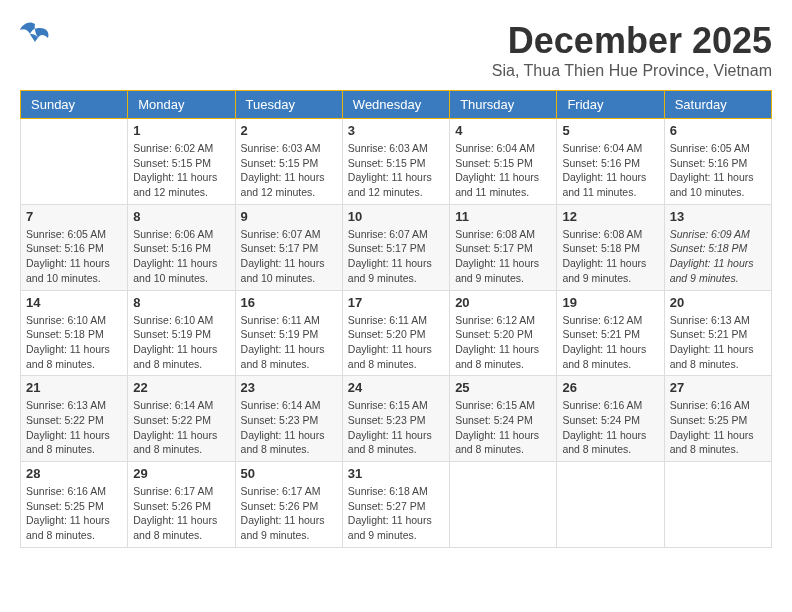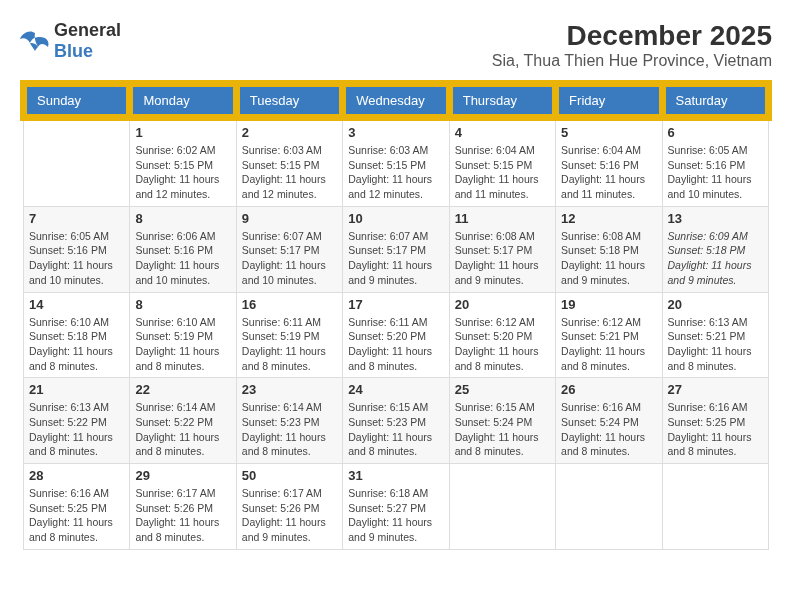--- a/index.html
+++ b/index.html
@@ -32,41 +32,41 @@
       color: #3a7bbf;
     }
     .logo-bird {
       width: 30px;
       height: 24px;
     }
     .title-block {
       text-align: right;
     }
     .month-title {
-      font-size: 28px;
+      font-size: 36px;
       font-weight: bold;
       color: #333;
     }
     .location-title {
       font-size: 16px;
       color: #555;
     }
     .calendar {
       width: 100%;
       border-collapse: collapse;
       font-size: 11px;
     }
     .calendar th {
       background-color: #3a7bbf;
       color: #fff;
       text-align: left;
       padding: 6px 10px;
       font-size: 13px;
       font-weight: normal;
-      border: 7px solid #eab308;
+      border: 1px solid #eab308;
     }
     .calendar td {
       border: 1px solid #ddd;
       vertical-align: top;
       padding: 4px 5px;
       width: calc(100% / 7);
       min-height: 80px;
       background: #fff;
     }
     .calendar tr:nth-child(even) td {
@@ -89,28 +89,20 @@
   </style>
 </head>
 <body>
 
 <div class="header">
   <div class="logo">
     <svg class="logo-bird" viewBox="0 0 30 24" xmlns="http://www.w3.org/2000/svg">
       <path d="M15 4 C10 0, 2 4, 0 10 C4 8, 8 10, 10 14 C12 10, 14 8, 20 8 C26 8, 30 12, 28 18 C24 14, 20 14, 18 18 C16 14, 14 10, 15 4Z" fill="#3a7bbf"></path>
       <path d="M10 14 C12 18, 14 20, 15 22 C16 20, 18 18, 18 18 C16 14, 12 14, 10 14Z" fill="#3a7bbf"></path>
     </svg>
-    <div>
-      <div style="display:flex; gap:0px;">
-        <span class="logo-text-general">General</span>
-      </div>
-      <div>
-        <span class="logo-text-blue">Blue</span>
-      </div>
-    </div>
   </div>
   <div class="title-block">
     <div class="month-title">December 2025</div>
     <div class="location-title">Sia, Thua Thien Hue Province, Vietnam</div>
   </div>
 </div>
 
 <table class="calendar">
   <thead>
     <tr>

